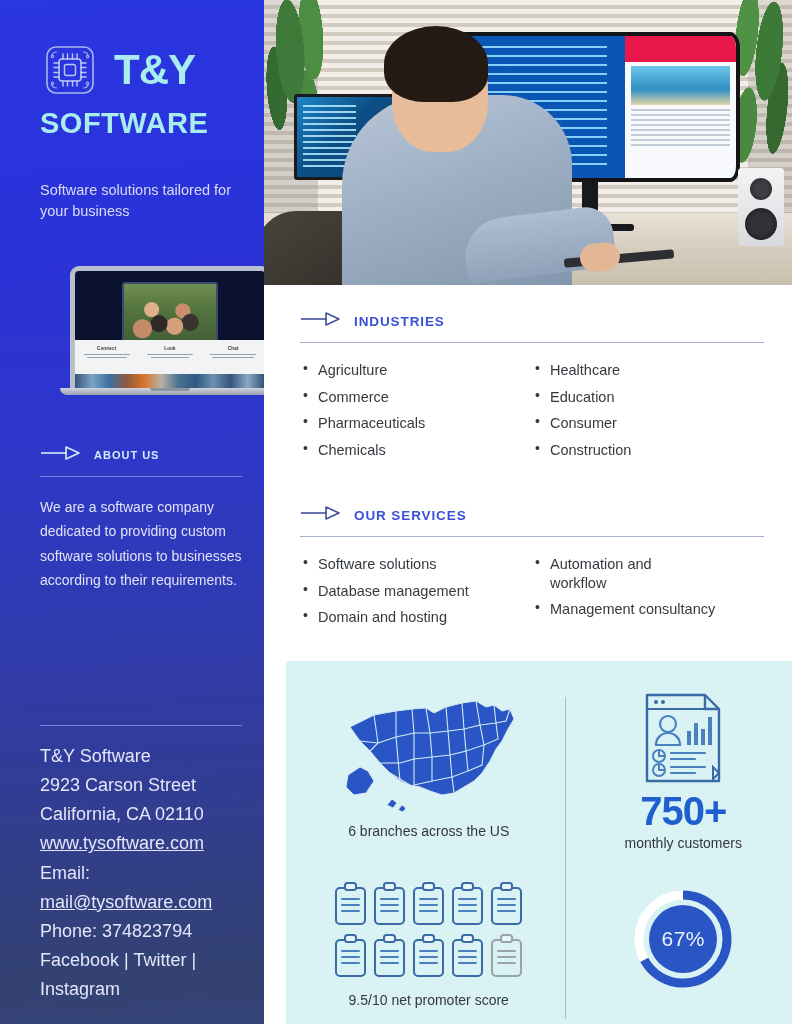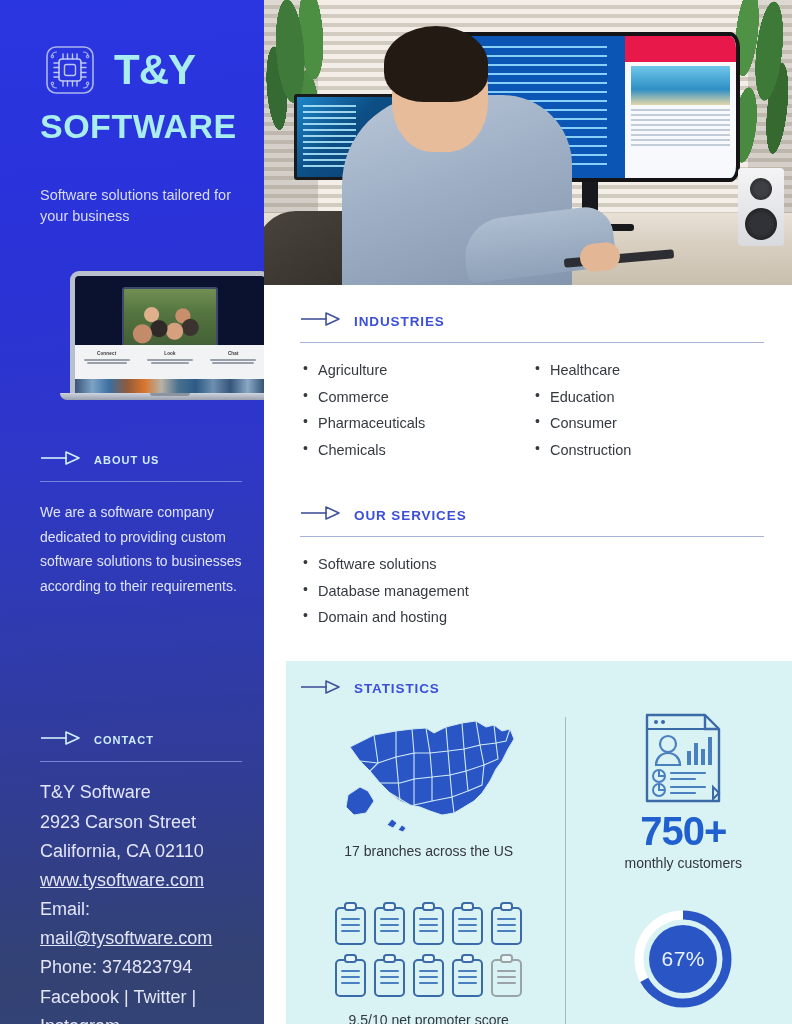--- a/index.html
+++ b/index.html
@@ -31,21 +31,21 @@
   .sidebar-inner { padding: 0 22px 0 40px; }
 
   .brand { padding-top: 40px; }
   .brand-row { display: flex; align-items: center; gap: 14px; }
   .chip-icon { width: 60px; height: 60px; flex: 0 0 60px; }
   .brand-ty {
     font-size: 42px; font-weight: bold; letter-spacing: -1px;
     color: #a9edee; line-height: 1;
   }
   .brand-software {
-    font-size: 34px; font-weight: bold; letter-spacing: 0.5px;
+    font-size: 29px; font-weight: bold; letter-spacing: 0.5px;
     color: #a9edee; line-height: 1.1; margin-top: 8px;
   }
   .tagline {
     margin-top: 40px;
     font-size: 14.5px; color: #d8dcf5; line-height: 1.45;
     max-width: 200px;
   }
 
   
   .laptop-wrap { margin-top: 44px; padding: 0 16px 0 30px; }
@@ -402,29 +402,20 @@
               <path d="M26 2l13 6-13 6z" fill="none" stroke="#cfeffc" stroke-width="1.6" stroke-linejoin="round"></path>
             </svg>
           </span>
           <span class="sec-title-light">ABOUT US</span>
         </div>
         <div class="sec-rule-light"></div>
         <p class="about-text">We are a software company dedicated to providing custom software solutions to businesses according to their requirements.</p>
       </section>
 
       <section class="contact-block">
-        <div class="sec-head">
-          <span>
-            <svg width="44" height="16" viewBox="0 0 44 16">
-              <path d="M1 8h26" stroke="#cfeffc" stroke-width="1.6" fill="none"></path>
-              <path d="M26 2l13 6-13 6z" fill="none" stroke="#cfeffc" stroke-width="1.6" stroke-linejoin="round"></path>
-            </svg>
-          </span>
-          <span class="sec-title-light">CONTACT</span>
-        </div>
         <div class="sec-rule-light"></div>
         <div class="contact-lines">
           <div>T&amp;Y Software</div>
           <div>2923 Carson Street</div>
           <div>California, CA 02110</div>
           <div><a class="link" href="#">www.tysoftware.com</a></div>
           <div>
             <span>Email:</span>
             <a class="link" href="#">mail@tysoftware.com</a>
           </div>
@@ -519,36 +510,31 @@
         </div>
         <div class="sec-rule-blue"></div>
         <div class="two-col">
           <div class="col">
             <ul class="bullets">
               <li>Software solutions</li>
               <li>Database management</li>
               <li>Domain and hosting</li>
             </ul>
           </div>
+          <div class="col">
+            <ul class="bullets">
+              <li style="max-width:120px">Automation and workflow</li>
+              <li>Management consultancy</li>
+            </ul>
+          </div>
         </div>
       </section>
     </div>
 
     <section class="stats">
-      <div class="stats-head">
-        <div class="sec-head">
-          <span>
-            <svg width="44" height="16" viewBox="0 0 44 16">
-              <path d="M1 8h26" stroke="#41539c" stroke-width="1.6" fill="none"></path>
-              <path d="M26 2l13 6-13 6z" fill="none" stroke="#41539c" stroke-width="1.6" stroke-linejoin="round"></path>
-            </svg>
-          </span>
-          <span class="sec-title-blue">STATISTICS</span>
-        </div>
-      </div>
 
       <div class="stats-grid">
         <div class="stats-left">
 
           <div class="stat-cell">
             <span>
               <svg width="190" height="126" viewBox="0 0 190 126">
                 <g fill="#2a55c4" stroke="#cfeaf2" stroke-width="1">
                   <path d="M16 38 L40 26 L62 22 L78 20 L92 19 L100 24 L112 18 L128 14
                            L142 12 L152 18 L160 16 L168 22 L176 20 L180 30 L174 40
@@ -581,21 +567,21 @@
                   <path d="M150 56 L148 76 L134 82"></path>
                   <path d="M160 16 L162 34 L146 36"></path>
                   <path d="M162 34 L164 50 L150 56"></path>
                   <path d="M176 20 L172 32 L162 34"></path>
                   <path d="M26 52 L44 54"></path>
                   <path d="M46 74 L66 74"></path>
                   <path d="M56 84 L76 96"></path>
                 </g>
               </svg>
             </span>
-            <div class="stat-caption">17 branches across the US</div>
+            <div class="stat-caption">6 branches across the US</div>
           </div>
 
           <div class="stat-cell" style="height:auto;margin-top:14px">
             <div class="clipboards">
 
               <span><svg width="35" height="45" viewBox="0 0 35 45">
                     <rect x="3" y="7" width="29" height="36" rx="4" fill="none" stroke="#3a6aa8" stroke-width="2"></rect>
                     <path d="M13 7a4.5 4.5 0 0 1 9 0" fill="none" stroke="#3a6aa8" stroke-width="2"></path>
                     <rect x="12" y="2" width="11" height="7" rx="2.5" fill="#eaf7f8" stroke="#3a6aa8" stroke-width="2"></rect>
                     <g stroke="#4a7fc0" stroke-width="2" stroke-linecap="round">

